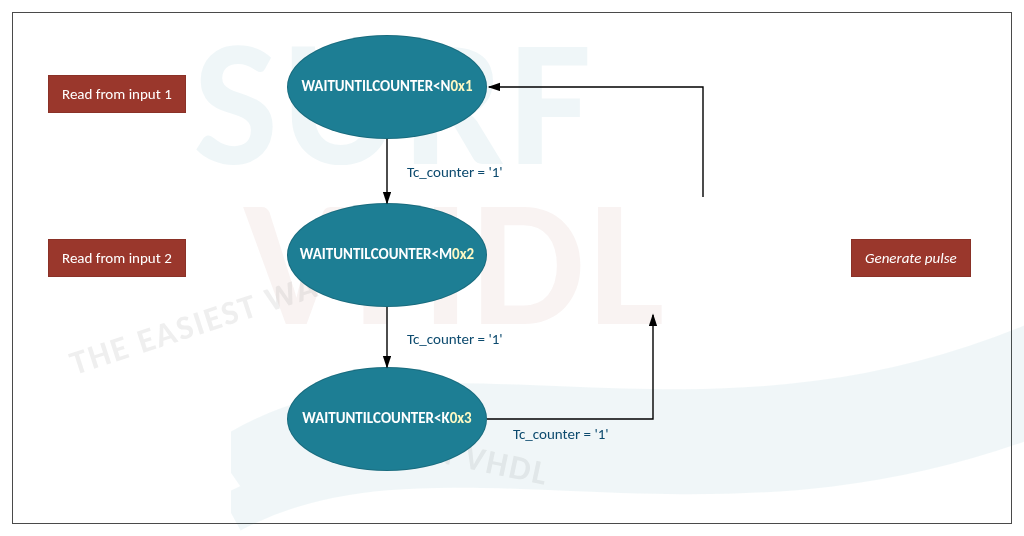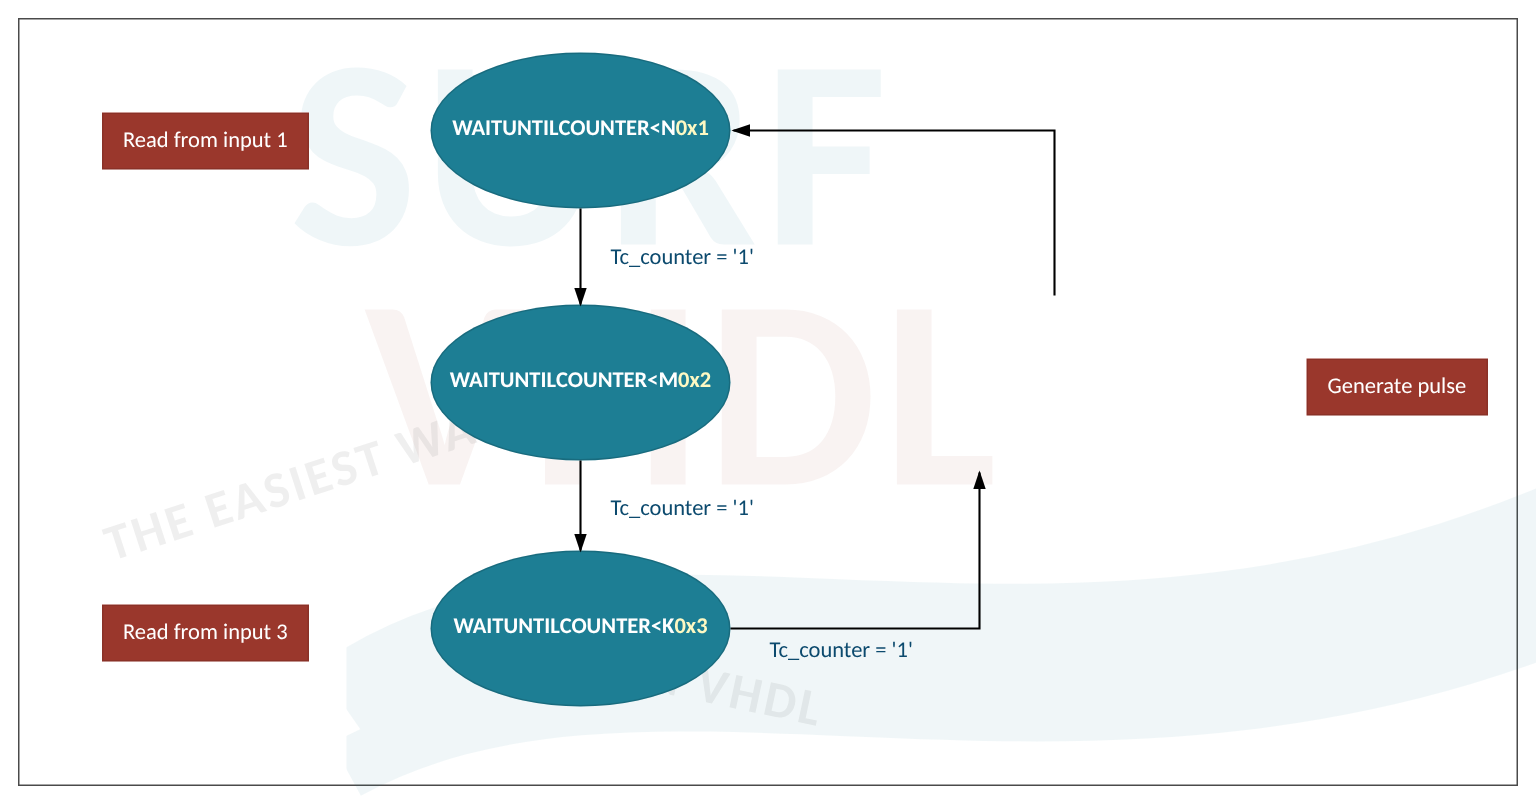--- a/index.html
+++ b/index.html
@@ -91,21 +91,20 @@
     position: absolute;
     background: #9a372c;
     color: #ffffff;
     font-size: 15px;
     padding: 10px 14px;
     white-space: nowrap;
     display: flex;
     align-items: center;
     justify-content: center;
     box-shadow: 0 0 0 1px rgba(0,0,0,0.1) inset;
-    margin-left: 20px;
   }
   
   .elabel {
     position: absolute;
     font-size: 15px;
     color: #0c4a6e;
     white-space: nowrap;
   }
   svg.arrows {
     position: absolute;
@@ -122,22 +121,22 @@
   <div class="wm wm-surf">SURF</div>
   <div class="wm wm-vhdl">VHDL</div>
   <div class="wm wm-arc">THE EASIEST WAY TO</div>
   <div class="wm wm-arc2">LEARN VHDL</div>
   <svg class="wm-swoosh" viewBox="0 0 900 260">
     <path d="M0,200 C200,60 500,260 900,40" stroke="#1d7e94" stroke-width="70" fill="none"></path>
     <path d="M0,240 C220,120 520,300 900,100" stroke="#1d7e94" stroke-width="40" fill="none"></path>
   </svg>
 
   <div class="rbox" style="left:35px;  top:62px;">Read from input 1</div>
-  <div class="rbox" style="left:35px;  top:390px;">Read from input 3</div>
-  <div class="rbox" style="left:838px; top:226px;">Generate pulse</div>
+  <div class="rbox" style="left:35px;  top:226px;">Read from input 2</div>
+  <div class="rbox" style="left:838px; top:226px;font-style:italic;">Generate pulse</div>
 
   <div class="state" style="left:274px; top:22px;  width:200px; height:104px;">
     <div>WAIT</div>
     <div>UNTIL</div>
     <div>COUNTER&lt;N</div>
     <div class="code">0x1</div>
   </div>
 
   <div class="state" style="left:274px; top:190px; width:200px; height:104px;">
     <div>WAIT</div>

